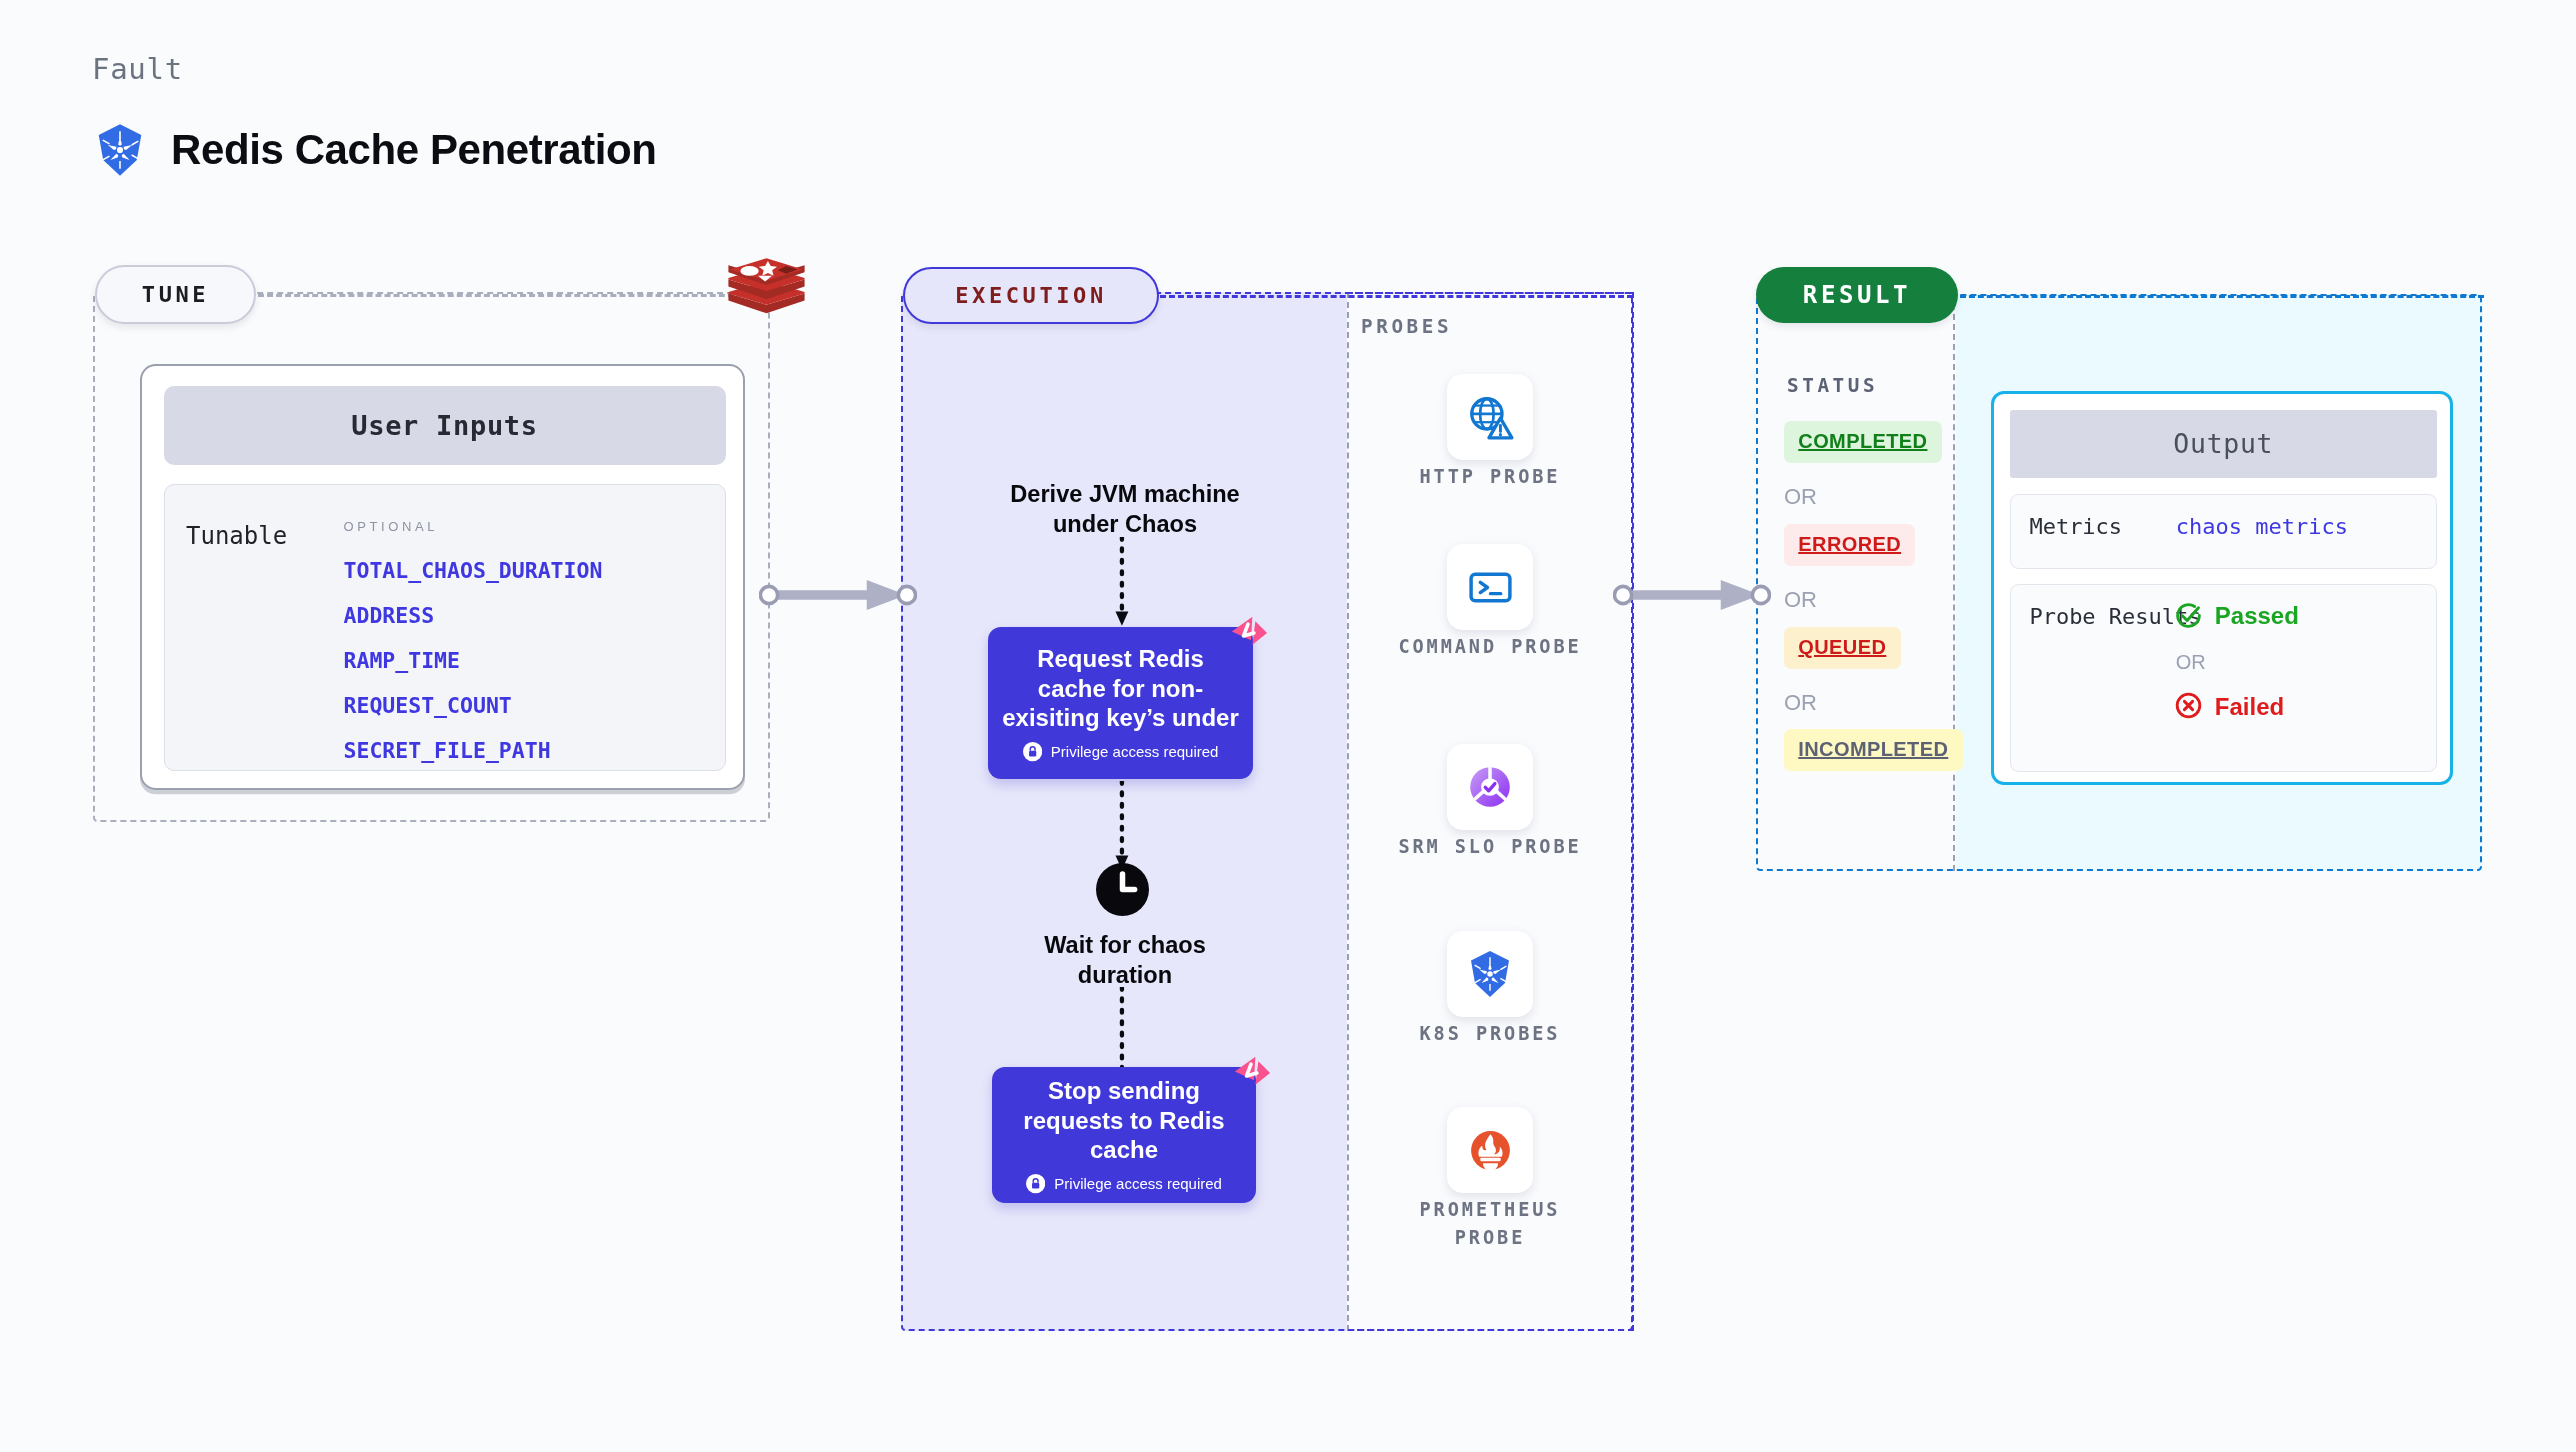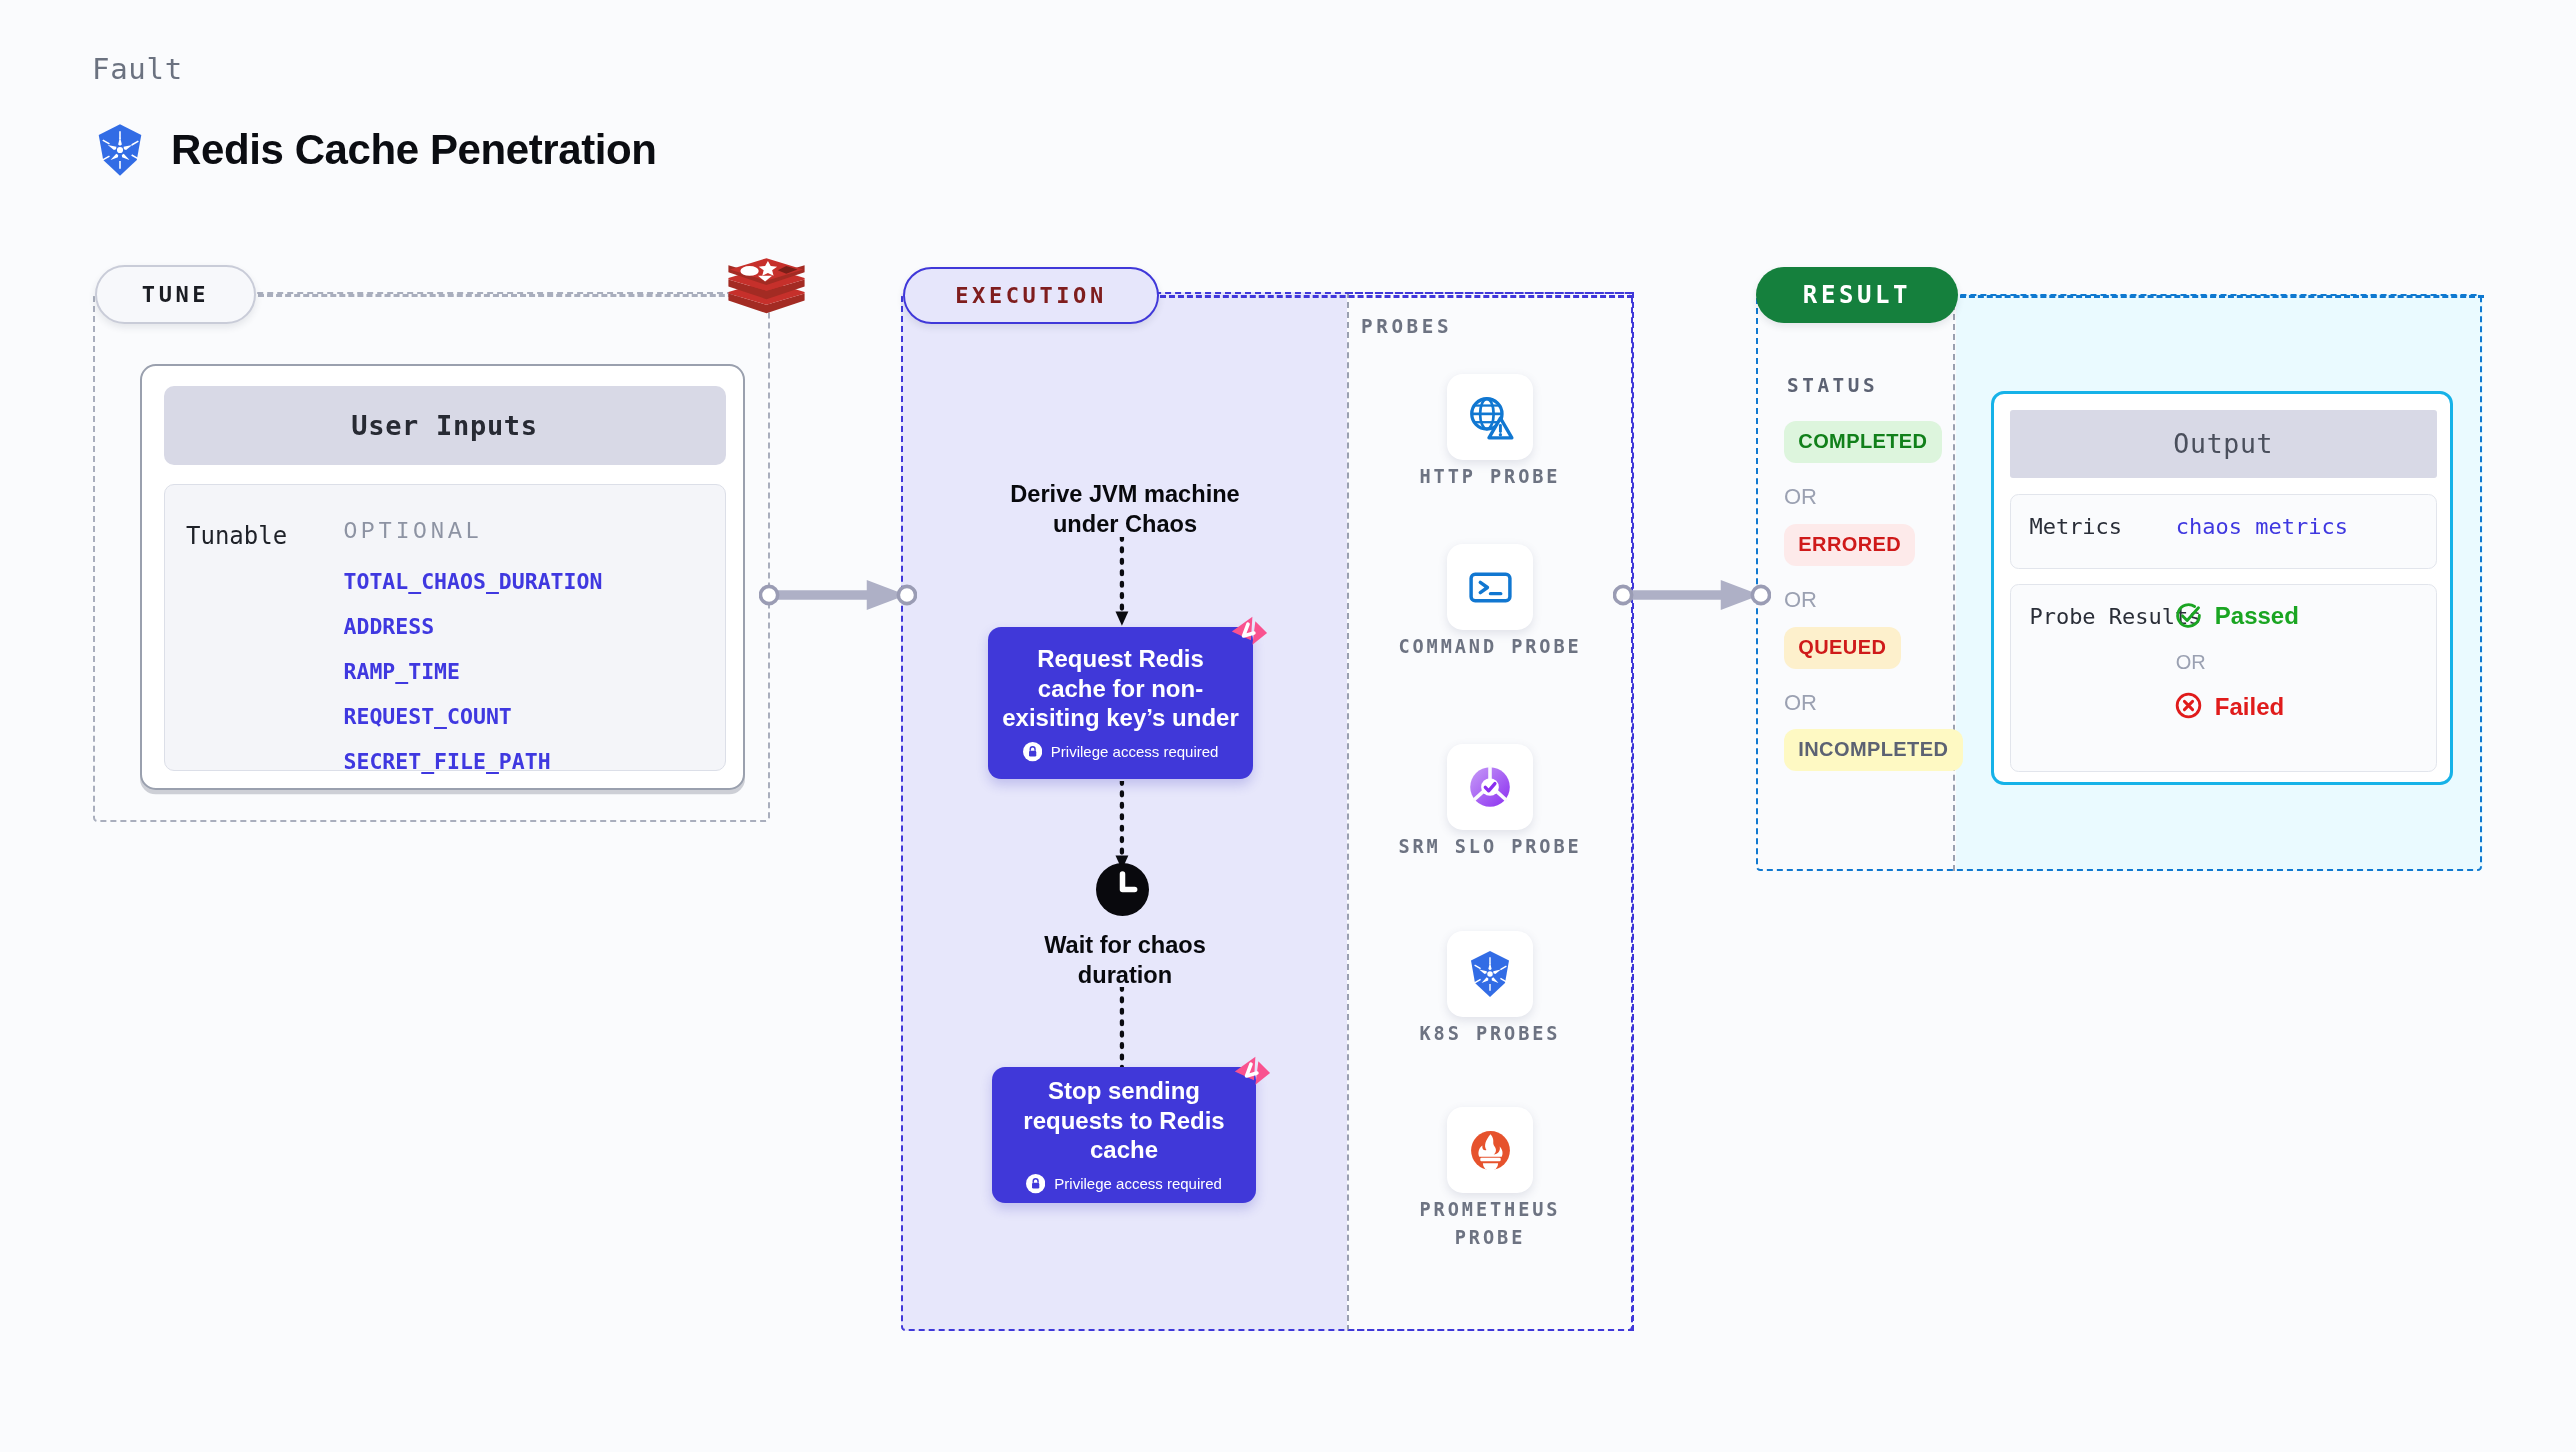--- a/index.html
+++ b/index.html
@@ -102,21 +102,21 @@
   .ui-card-body {
     position: absolute; left: 21.5px; top: 118px; width: 562px; height: 287px;
     background: #f4f5f9; border: 1.4px solid #dcdfe8; border-radius: 10px;
   }
   .tunable-lbl {
     position: absolute; left: 21.5px; top: 37px;
     font-family: "DejaVu Sans Mono", monospace; font-size: 24px; color: #1e2128;
   }
   .opt-col { position: absolute; left: 179px; top: 34px; }
   .opt-hdr {
-    font-family: Liberation Mono, monospace; font-size: 23px;
+    font-family: Liberation Sans, sans-serif; font-size: 13px;
     color: #8d93a3; letter-spacing: 3.6px; margin-bottom: 24px;
   }
   .opt-item {
     font-family: "DejaVu Sans Mono", monospace; font-size: 21.5px;
     color: #3f38e0; font-weight: 700; margin-bottom: 20px;
   }
 
   
   .conn { position: absolute; z-index: 35; }
 
@@ -155,23 +155,23 @@
     color: #6d7382; letter-spacing: 2.9px; font-weight: 700; line-height: 1.5;
   }
 
   
   .status-hdr {
     position: absolute; left: 1787px; top: 374px;
     font-family: "DejaVu Sans Mono", monospace; font-size: 19.3px;
     color: #5c6273; letter-spacing: 3.6px; font-weight: 700;
   }
   .st-badge {
-    position: absolute; left: 1784px; border-radius: 12px;
+    position: absolute; left: 1784px; border-radius: 7px;
     font-size: 20px; font-weight: 700; letter-spacing: 0.4px;
-    display: inline-flex; align-items: center; padding: 9.3px 14.3px;
+    display: inline-flex; align-items: center; padding: 9.3px 14.3px; text-decoration: underline;
   }
   .st-or {
     position: absolute; left: 1784px; font-size: 22px; color: #9ba1b2;
     font-family: "Liberation Sans", sans-serif;
   }
 
   
   .out-card {
     position: absolute; left: 1991px; top: 391px; width: 462px; height: 394px;
     background: #ffffff; border: 3.6px solid #16b2e8; border-radius: 13px;

